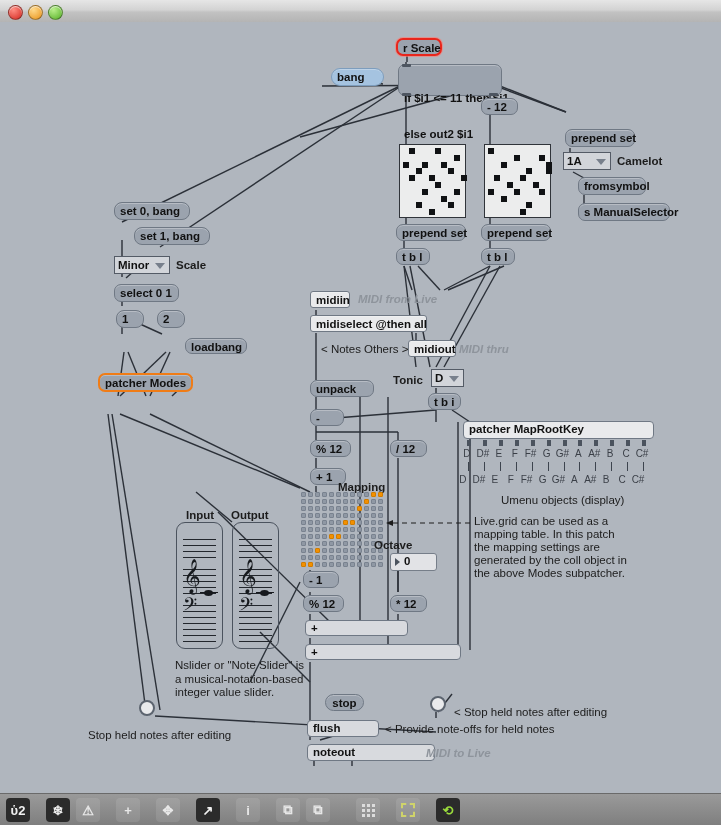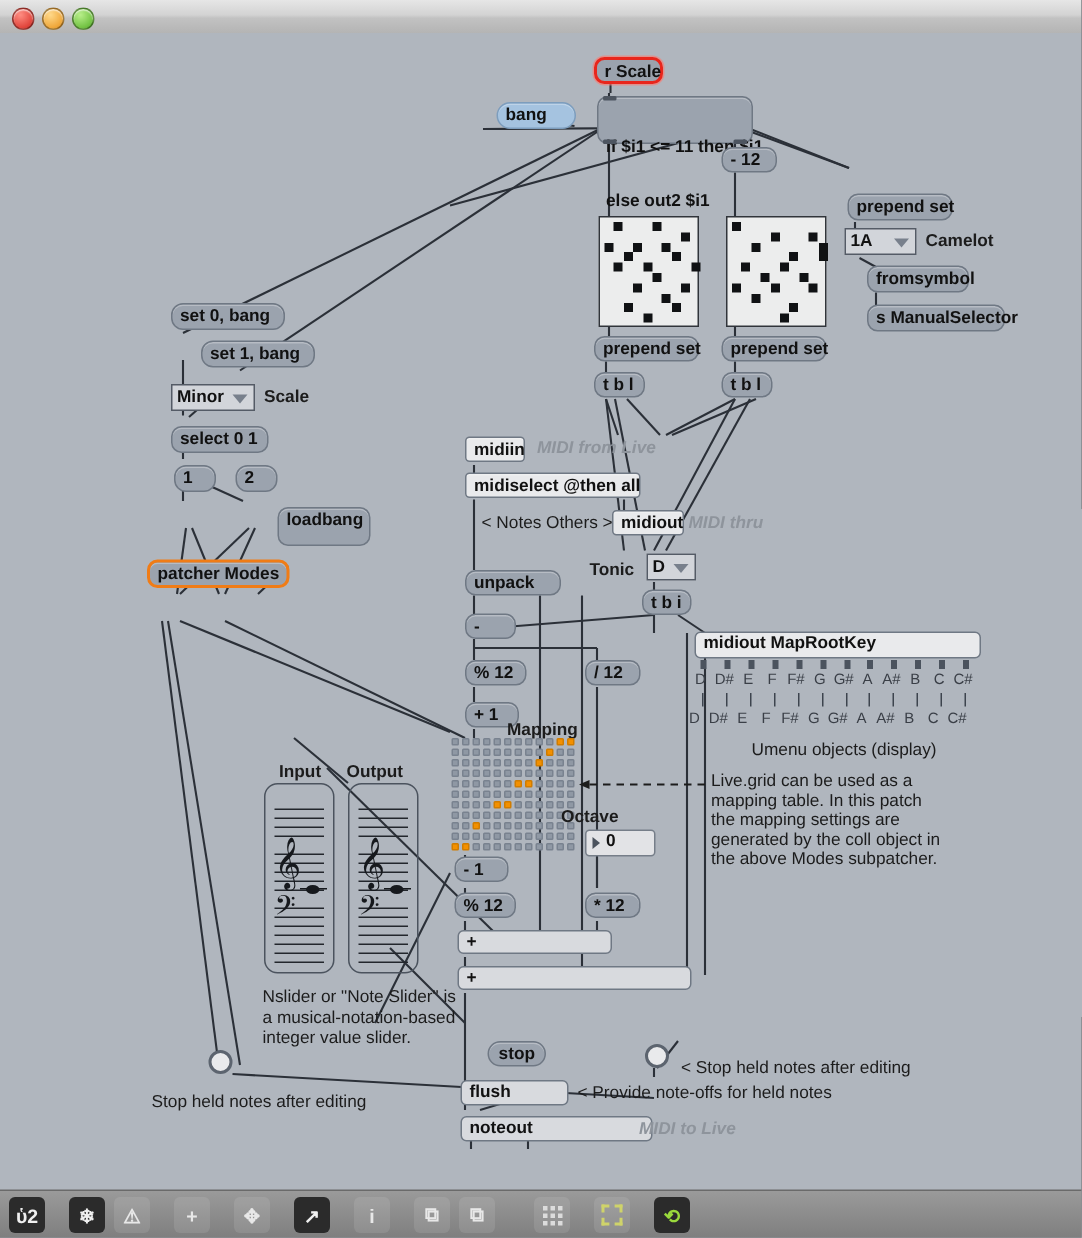--- a/index.html
+++ b/index.html
@@ -520,21 +520,21 @@
       <span>Minor</span>
       <span class="arrow"></span>
     </div>
     <div class="cmt bold" style="left:176px; top:236px;">Scale</div>
 
     <div class="obj" style="left:114px; top:262px; width:65px; height:18px;">select 0 1</div>
 
     <div class="obj msg" style="left:116px; top:288px; width:28px; height:18px;">1</div>
     <div class="obj msg" style="left:157px; top:288px; width:28px; height:18px;">2</div>
 
-    <div class="obj" style="left:185px; top:316px; width:62px; height:26px;">loadbang</div>
+    <div class="obj" style="left:185px; top:316px; width:62px; height:16px;">loadbang</div>
 
     <div class="obj orangesel" style="left:98px; top:351px; width:95px; height:19px;">patcher Modes</div>
 
     <div class="obj white" style="left:310px; top:269px; width:40px; height:17px;">midiin</div>
     <div class="cmt italic-gray" style="left:358px; top:270px;">MIDI from Live</div>
 
     <div class="obj white" style="left:310px; top:293px; width:117px; height:17px;">midiselect @then all</div>
 
     <div class="cmt" style="left:321px; top:320px;">&lt; Notes</div>
     <div class="cmt" style="left:364px; top:320px;">Others &gt;</div>
@@ -703,21 +703,21 @@
       <span>0</span>
     </div>
 
     <div class="obj" style="left:303px; top:549px; width:36px; height:17px;">- 1</div>
     <div class="obj" style="left:303px; top:573px; width:41px; height:17px;">% 12</div>
     <div class="obj" style="left:390px; top:573px; width:37px; height:17px;">* 12</div>
 
     <div class="widebox" style="left:305px; top:598px; width:103px; height:16px;">+</div>
     <div class="widebox" style="left:305px; top:622px; width:156px; height:16px;">+</div>
 
-    <div class="widebox" style="left:463px; top:399px; width:191px; height:18px; background:#e9eaec;">midiout MapRootKey</div>
+    <div class="widebox" style="left:463px; top:399px; width:191px; height:18px; background:#e9eaec;">patcher MapRootKey</div>
 
     <div class="tickrow" id="tick-row-thick" style="left:463px; top:418px; width:191px; height:7px;">
         <div class="tick thick" style="left: 4px; top: 0px;"></div>
         <div class="tick thick" style="left: 19.9167px; top: 0px;"></div>
         <div class="tick thick" style="left: 35.8333px; top: 0px;"></div>
         <div class="tick thick" style="left: 51.75px; top: 0px;"></div>
         <div class="tick thick" style="left: 67.6667px; top: 0px;"></div>
         <div class="tick thick" style="left: 83.5833px; top: 0px;"></div>
         <div class="tick thick" style="left: 99.5px; top: 0px;"></div>
         <div class="tick thick" style="left: 115.417px; top: 0px;"></div>
@@ -827,21 +827,21 @@
         <div style="position: absolute; left: 6px; top: 73px; font-size: 22px; line-height: 22px; color: rgb(22, 25, 29); font-family: &quot;DejaVu Sans&quot;, sans-serif;">𝄢</div>
         <div style="position: absolute; left: 27px; top: 67px; width: 9px; height: 6px; border-radius: 50%; background: rgb(22, 25, 29);"></div>
         <div style="position: absolute; left: 23px; top: 69px; width: 18px; height: 1px; background: rgb(22, 25, 29);"></div>
       </div>
 
     <div class="cmt" style="left:175px; top:637px; line-height:13.5px;">Nslider or "Note Slider" is
 a musical-notation-based
 integer value slider.</div>
 
     <div class="circle-toggle" style="left:139px; top:678px;"></div>
-    <div class="cmt" style="left:88px; top:706px;margin-left:13px;">Stop held notes after editing</div>
+    <div class="cmt" style="left:88px; top:706px;">Stop held notes after editing</div>
 
     <div class="circle-toggle" style="left:430px; top:674px;"></div>
     <div class="cmt" style="left:454px; top:683px;">&lt; Stop held notes after editing</div>
 
     <div class="obj rounded-pill" style="left:325px; top:672px; width:39px; height:17px; border-radius:9px; text-align:center; padding-left:0; padding-right:0;">stop</div>
 
     <div class="widebox" style="left:307px; top:698px; width:72px; height:17px;">flush</div>
     <div class="cmt" style="left:385px; top:700px;">&lt; Provide note-offs for held notes</div>
 
     <div class="widebox" style="left:307px; top:722px; width:128px; height:17px;">noteout</div>

